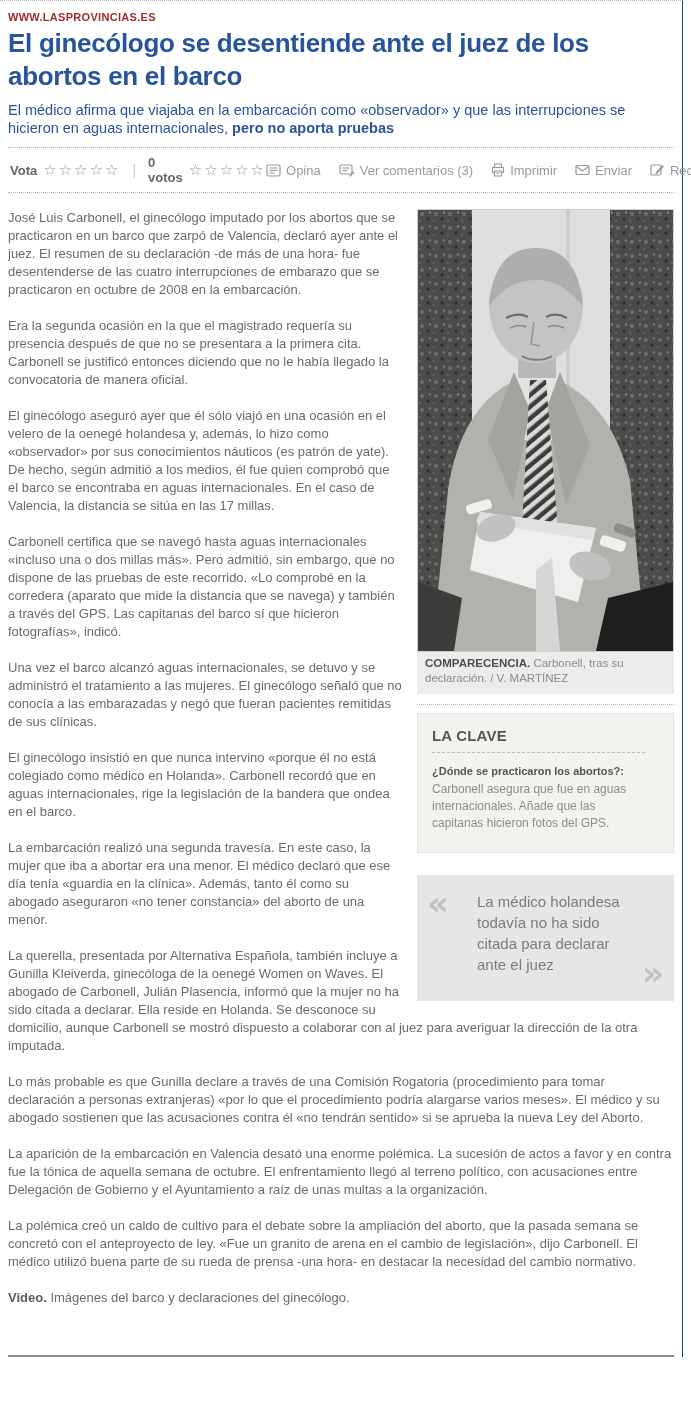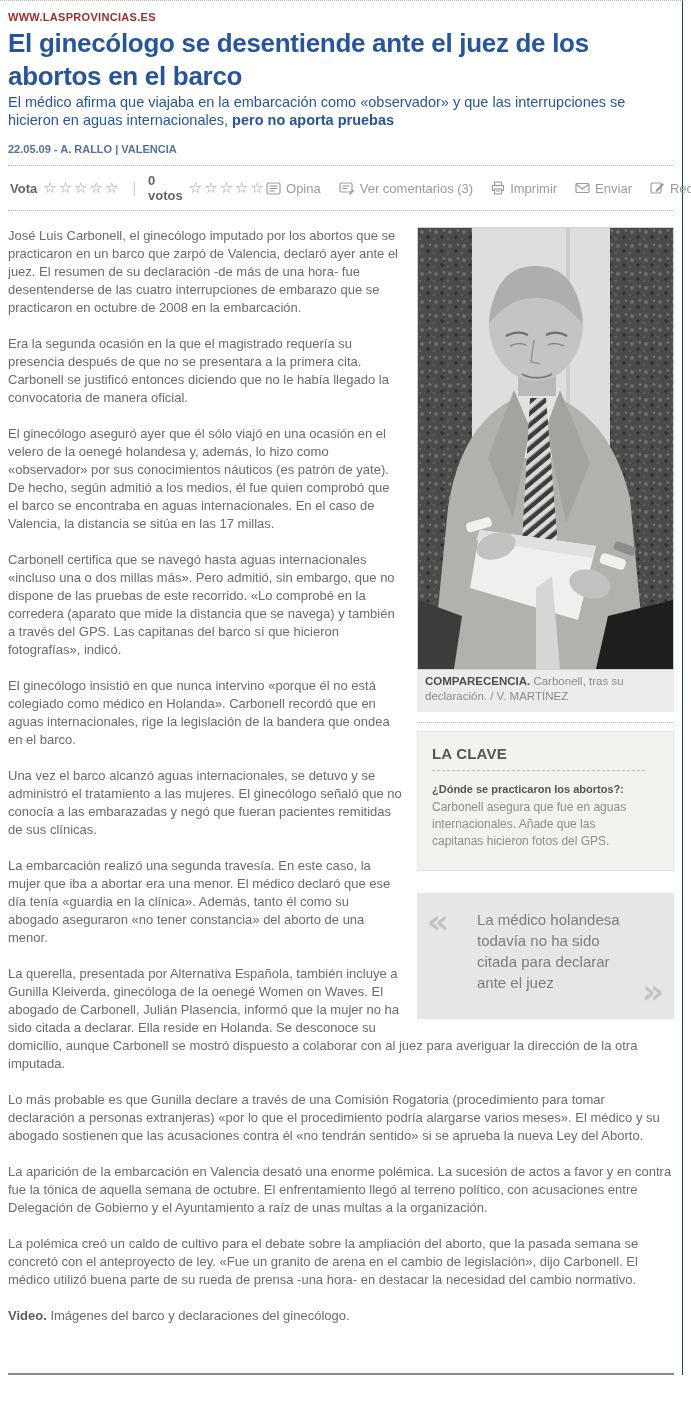--- a/index.html
+++ b/index.html
@@ -18,21 +18,21 @@
   
   .site-url {
     color: #9f2c2c; font-size: 11px; font-weight: bold;
     letter-spacing: 0.3px; margin-top: 2px;
   }
   h1.headline {
     color: #27549b; font-size: 26px; font-weight: bold;
     line-height: 33px; margin-top: 4px; letter-spacing: -0.3px;
   }
   .subtitle {
-    color: #27549b; font-size: 14.5px; line-height: 18px; 
+    color: #27549b; font-size: 14.5px; line-height: 18px; margin-top: 8px;
   }
   .subtitle b { font-weight: bold; }
   .byline {
     color: #54719a; font-size: 11px; font-weight: bold; margin-top: 14px;
   }
   
   .actions-row {
     margin-top: 10px;
     border-top: 1px dotted #adadad;
     border-bottom: 1px dotted #adadad;
@@ -94,21 +94,20 @@
   .end-rule { border-top: 2px solid #8a8a8a; margin-top: 30px; }
 </style>
 </head>
 <body>
 
 <div class="page">
 
   <div class="site-url">WWW.LASPROVINCIAS.ES</div>
   <h1 class="headline">El ginecólogo se desentiende ante el juez de los abortos en el barco</h1>
   <div class="subtitle"><span>El médico afirma que viajaba en la embarcación como «observador» y que las interrupciones se hicieron en aguas internacionales, </span><b>pero no aporta pruebas</b></div>
-  <div class="byline">22.05.09 - A. RALLO | VALENCIA</div>
 
   <div class="actions-row">
     <div class="rating">
       <span class="lbl">Vota</span>
       <span class="stars">☆☆☆☆☆</span>
       <span class="sep">|</span>
       <span class="lbl">0 votos</span>
       <span class="stars">☆☆☆☆☆</span>
     </div>
     <div class="toolbar">
@@ -240,22 +239,22 @@
         <span class="quote-open">«</span>
         <div class="quote-text">La médico holandesa todavía no ha sido citada para declarar ante el juez</div>
         <span class="quote-close">»</span>
       </div>
     </div>
 
     <p>José Luis Carbonell, el ginecólogo imputado por los abortos que se practicaron en un barco que zarpó de Valencia, declaró ayer ante el juez. El resumen de su declaración -de más de una hora- fue desentenderse de las cuatro interrupciones de embarazo que se practicaron en octubre de 2008 en la embarcación.</p>
     <p>Era la segunda ocasión en la que el magistrado requería su presencia después de que no se presentara a la primera cita. Carbonell se justificó entonces diciendo que no le había llegado la convocatoria de manera oficial.</p>
     <p>El ginecólogo aseguró ayer que él sólo viajó en una ocasión en el velero de la oenegé holandesa y, además, lo hizo como «observador» por sus conocimientos náuticos (es patrón de yate). De hecho, según admitió a los medios, él fue quien comprobó que el barco se encontraba en aguas internacionales. En el caso de Valencia, la distancia se sitúa en las 17 millas.</p>
     <p>Carbonell certifica que se navegó hasta aguas internacionales «incluso una o dos millas más». Pero admitió, sin embargo, que no dispone de las pruebas de este recorrido. «Lo comprobé en la corredera (aparato que mide la distancia que se navega) y también a través del GPS. Las capitanas del barco sí que hicieron fotografías», indicó.</p>
+    <p>Una vez el barco alcanzó aguas internacionales, se detuvo y se administró el tratamiento a las mujeres. El ginecólogo señaló que no conocía a las embarazadas y negó que fueran pacientes remitidas de sus clínicas.</p>
     <p>El ginecólogo insistió en que nunca intervino «porque él no está colegiado como médico en Holanda». Carbonell recordó que en aguas internacionales, rige la legislación de la bandera que ondea en el barco.</p>
-    <p>Una vez el barco alcanzó aguas internacionales, se detuvo y se administró el tratamiento a las mujeres. El ginecólogo señaló que no conocía a las embarazadas y negó que fueran pacientes remitidas de sus clínicas.</p>
     <p>La embarcación realizó una segunda travesía. En este caso, la mujer que iba a abortar era una menor. El médico declaró que ese día tenía «guardia en la clínica». Además, tanto él como su abogado aseguraron «no tener constancia» del aborto de una menor.</p>
     <p>La querella, presentada por Alternativa Española, también incluye a Gunilla Kleiverda, ginecóloga de la oenegé Women on Waves. El abogado de Carbonell, Julián Plasencia, informó que la mujer no ha sido citada a declarar. Ella reside en Holanda. Se desconoce su domicilio, aunque Carbonell se mostró dispuesto a colaborar con al juez para averiguar la dirección de la otra imputada.</p>
     <p>Lo más probable es que Gunilla declare a través de una Comisión Rogatoria (procedimiento para tomar declaración a personas extranjeras) «por lo que el procedimiento podría alargarse varios meses». El médico y su abogado sostienen que las acusaciones contra él «no tendrán sentido» si se aprueba la nueva Ley del Aborto.</p>
     <p>La aparición de la embarcación en Valencia desató una enorme polémica. La sucesión de actos a favor y en contra fue la tónica de aquella semana de octubre. El enfrentamiento llegó al terreno político, con acusaciones entre Delegación de Gobierno y el Ayuntamiento a raíz de unas multas a la organización.</p>
     <p>La polémica creó un caldo de cultivo para el debate sobre la ampliación del aborto, que la pasada semana se concretó con el anteproyecto de ley. «Fue un granito de arena en el cambio de legislación», dijo Carbonell. El médico utilizó buena parte de su rueda de prensa -una hora- en destacar la necesidad del cambio normativo.</p>
     <p class="video-line"><b>Video.</b><span> Imágenes del barco y declaraciones del ginecólogo.</span></p>
   </div>
 
   <div class="end-rule"></div>
 </div>

